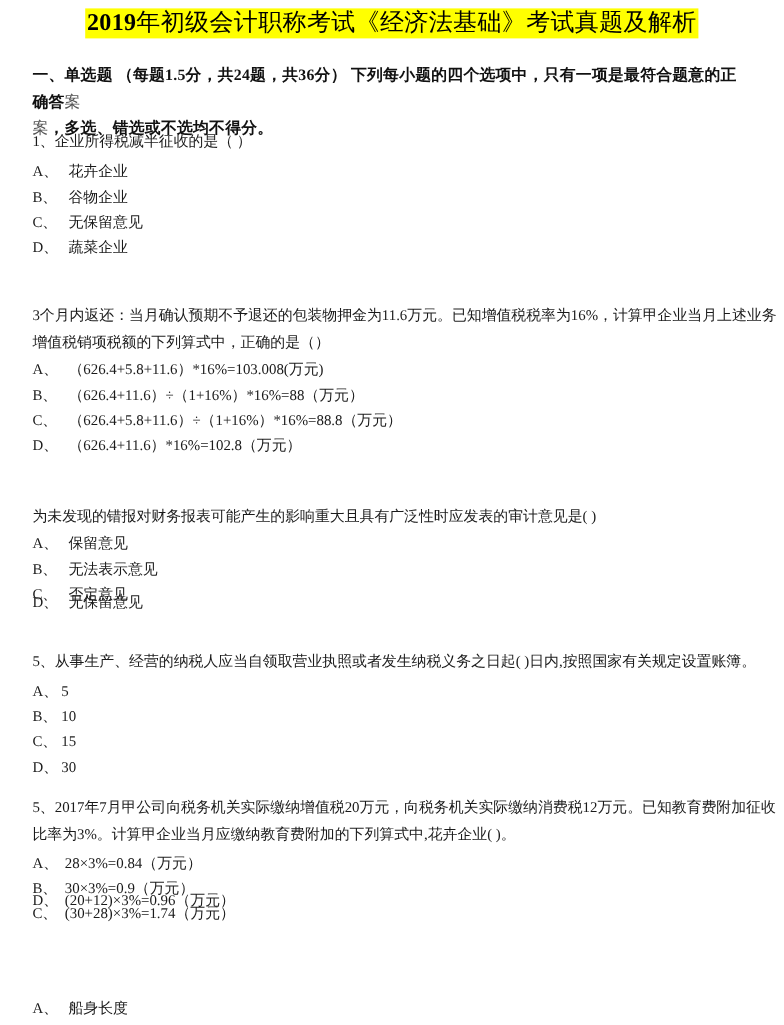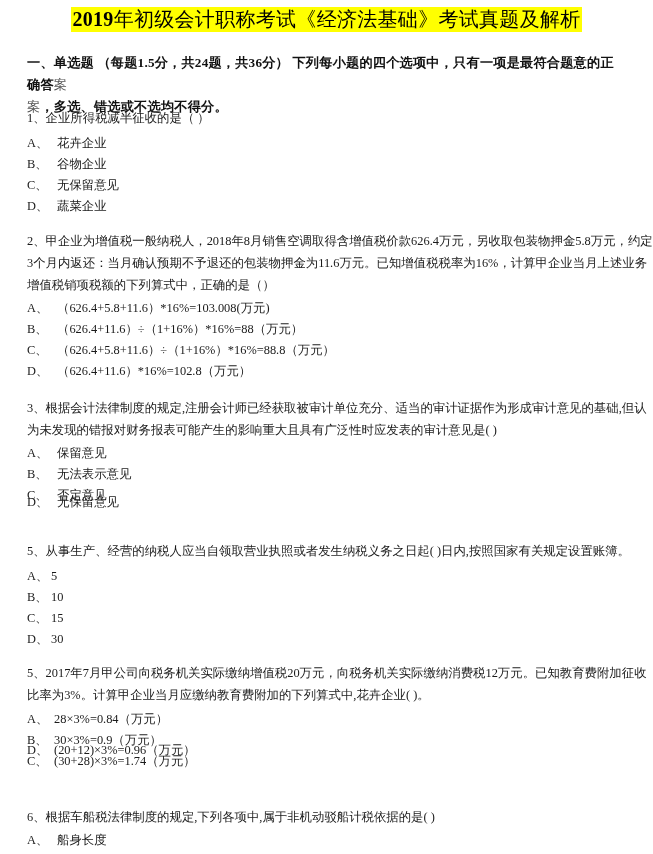--- a/index.html
+++ b/index.html
@@ -74,44 +74,41 @@
     <div><span class="section-label">一、单选题</span> <span>（每题1.5分，共24题，共36分）</span> <span>下列每小题的四个选项中，只有一项是最符合题意的正确答</span><span class="gray">案</span></div>
     <div><span class="gray" style="font-weight:normal">案</span><span>，多选、错选或不选均不得分。</span></div>
   </div>
 
   <div class="line" style="top:110px">1、企业所得税减半征收的是（ ）</div>
   <div class="line" style="top:135px"><span class="opt-letter">A、</span><span>花卉企业</span></div>
   <div class="line" style="top:156px"><span class="opt-letter">B、</span><span>谷物企业</span></div>
   <div class="line" style="top:177px"><span class="opt-letter">C、</span><span>无保留意见</span></div>
   <div class="line" style="top:198px"><span class="opt-letter">D、</span><span>蔬菜企业</span></div>
 
-  <div class="line" style="top:233px">2、甲企业为增值税一般纳税人，2018年8月销售空调取得含增值税价款626.4万元，另收取包装物押金5.8万元，约定</div>
   <div class="line" style="top:255px">3个月内返还：当月确认预期不予退还的包装物押金为11.6万元。已知增值税税率为16%，计算甲企业当月上述业务</div>
   <div class="line" style="top:277px">增值税销项税额的下列算式中，正确的是（）</div>
   <div class="line" style="top:300px"><span class="opt-letter">A、</span><span>（626.4+5.8+11.6）*16%=103.008(万元)</span></div>
   <div class="line" style="top:321px"><span class="opt-letter">B、</span><span>（626.4+11.6）÷（1+16%）*16%=88（万元）</span></div>
   <div class="line" style="top:342px"><span class="opt-letter">C、</span><span>（626.4+5.8+11.6）÷（1+16%）*16%=88.8（万元）</span></div>
   <div class="line" style="top:363px"><span class="opt-letter">D、</span><span>（626.4+11.6）*16%=102.8（万元）</span></div>
 
-  <div class="line" style="top:400px">3、根据会计法律制度的规定,注册会计师已经获取被审计单位充分、适当的审计证据作为形成审计意见的基础,但认</div>
   <div class="line" style="top:422px">为未发现的错报对财务报表可能产生的影响重大且具有广泛性时应发表的审计意见是( )</div>
   <div class="line" style="top:445px"><span class="opt-letter">A、</span><span>保留意见</span></div>
   <div class="line" style="top:466px"><span class="opt-letter">B、</span><span>无法表示意见</span></div>
   <div class="line" style="top:487px"><span class="opt-letter">C、</span><span>否定意见</span></div>
   <div class="line" style="top:494px"><span class="opt-letter">D、</span><span>无保留意见</span></div>
 
   <div class="line" style="top:543px">5、从事生产、经营的纳税人应当自领取营业执照或者发生纳税义务之日起( )日内,按照国家有关规定设置账簿。</div>
   <div class="line" style="top:568px"><span class="opt-letter" style="min-width:24px">A、</span><span>5</span></div>
   <div class="line" style="top:589px"><span class="opt-letter" style="min-width:24px">B、</span><span>10</span></div>
   <div class="line" style="top:610px"><span class="opt-letter" style="min-width:24px">C、</span><span>15</span></div>
   <div class="line" style="top:631px"><span class="opt-letter" style="min-width:24px">D、</span><span>30</span></div>
 
   <div class="line" style="top:665px">5、2017年7月甲公司向税务机关实际缴纳增值税20万元，向税务机关实际缴纳消费税12万元。已知教育费附加征收</div>
   <div class="line" style="top:687px">比率为3%。计算甲企业当月应缴纳教育费附加的下列算式中,花卉企业( )。</div>
   <div class="line" style="top:711px"><span class="opt-letter" style="min-width:27px">A、</span><span>28×3%=0.84（万元）</span></div>
   <div class="line" style="top:732px"><span class="opt-letter" style="min-width:27px">B、</span><span>30×3%=0.9（万元）</span></div>
   <div class="line" style="top:753px"><span class="opt-letter" style="min-width:27px">C、</span><span>(30+28)×3%=1.74（万元）</span></div>
   <div class="line" style="top:742px"><span class="opt-letter" style="min-width:27px">D、</span><span>(20+12)×3%=0.96（万元）</span></div>
 
-  <div class="line" style="top:809px">6、根据车船税法律制度的规定,下列各项中,属于非机动驳船计税依据的是(  )</div>
   <div class="line" style="top:832px"><span class="opt-letter">A、</span><span>船身长度</span></div>
 
 </div>
 
 </body></html>

